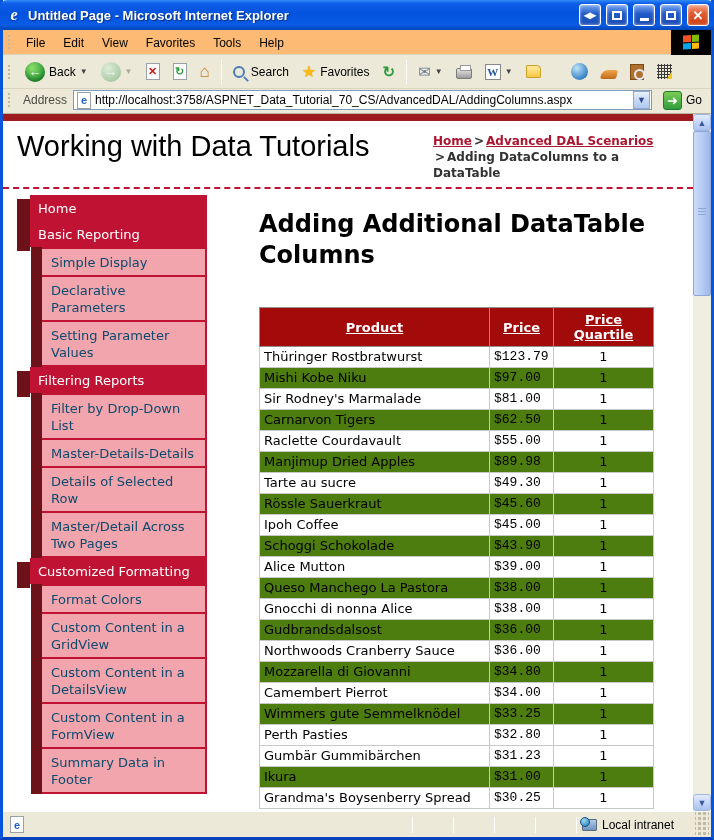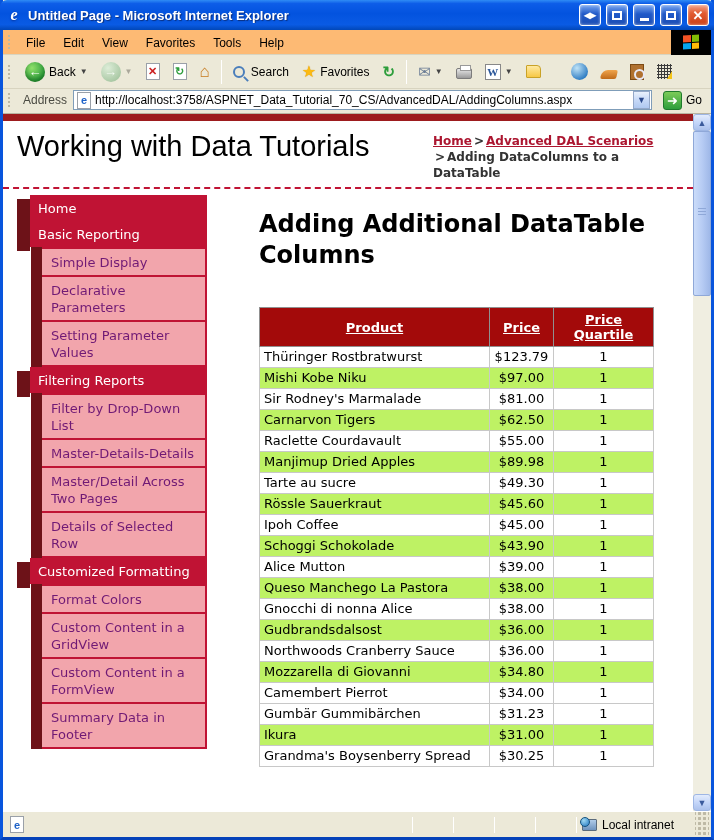--- a/index.html
+++ b/index.html
@@ -102,33 +102,33 @@
   .breadcrumb a { color:#AC1630; }
   .bc-sep { margin:0 2px; color:#333; }
   .content { display:flex; align-items:flex-start; padding-top:6px; }
   
   .sidebar { width:190px; flex:0 0 190px; margin-left:14px; font:13px "DejaVu Sans",sans-serif; }
   .side-section { display:flex; }
   .side-section .sq { width:13px; flex:0 0 13px; background:#6D1218; margin-top:4px; margin-bottom:-4px; }
   .side-section .lab { flex:1; background:#C01334; color:#fff; padding:5px 8px 4px; line-height:17px; }
   .side-sub { display:flex; margin-left:14px; }
   .side-sub .strip { width:11px; flex:0 0 11px; background:#6D1218; }
-  .side-sub .lab { flex:1; background:#F2A5AC; color:#701a75; padding:5px 9px 4px; line-height:17px;
+  .side-sub .lab { flex:1; background:#F2A5AC; color:#0c4a6e; padding:5px 9px 4px; line-height:17px;
     border-bottom:2px solid #C01334; border-right:2px solid #C01334; }
   .side-sub.first .lab { border-top:2px solid #C01334; }
   
   .main { flex:1; padding:2px 0 0 52px; font-family:"DejaVu Sans",sans-serif; }
   .main h1 { font-size:24px; line-height:31px; font-weight:bold; color:#000; width:430px; margin:12px 0 18px; }
   table.grid { border-collapse:collapse; font-size:13px; border:1px solid #909090;margin-top:36px; }
   table.grid th { background:#A30A0A; text-align:center; padding:4px 6px; border:1px solid #909090; }
   table.grid th a { color:#fff; font-weight:bold; text-decoration:underline; }
   table.grid td { border:1px solid #C8C8C8; padding:2px 4px; line-height:16px; color:#000; }
-  table.grid tr.alt { background:#bef264; }
+  table.grid tr.alt { background:#4d7c0f; }
   td.c-product { width:230px; }
-  td.c-price { width:64px; text-align:center; }
+  td.c-price { width:64px; text-align:left;font-family:Liberation Mono, monospace; }
   td.c-quart { width:100px; text-align:center; }
   th.h-quart { width:100px; }
   
   .scrollbar { width:18px; flex:0 0 18px; background:#F0EEE1; display:flex; flex-direction:column; }
   .sb-btn { height:17px; flex:0 0 17px; border:1px solid #9EB6E4; border-radius:3px; color:#3A5A9C;
     background:linear-gradient(180deg,#E3ECFD,#C2D4F8 55%,#ABC1EC); font-size:9px;
     display:flex; align-items:center; justify-content:center; }
   .sb-thumb { height:165px; flex:0 0 165px; border:1px solid #8FA8D8; border-radius:2px; position:relative;
     background:linear-gradient(90deg,#CBDCF9,#B7CCF4 50%,#9FB8E8); }
   .sb-thumb::after { content:""; position:absolute; left:4px; right:4px; top:76px; height:9px;
@@ -297,37 +297,41 @@
             <div class="side-sub first">
               <span class="strip"></span>
               <span class="lab">Filter by Drop-Down List</span>
             </div>
             <div class="side-sub">
               <span class="strip"></span>
               <span class="lab">Master-Details-Details</span>
             </div>
             <div class="side-sub">
               <span class="strip"></span>
+              <span class="lab">Details of Selected Row</span>
+            </div>
+            <div class="side-sub">
+              <span class="strip"></span>
               <span class="lab">Master/Detail Across Two Pages</span>
-            </div>
-            <div class="side-sub">
-              <span class="strip"></span>
-              <span class="lab">Details of Selected Row</span>
             </div>
             <div class="side-section">
               <span class="sq"></span>
               <span class="lab">Customized Formatting</span>
             </div>
             <div class="side-sub first">
               <span class="strip"></span>
               <span class="lab">Format Colors</span>
             </div>
             <div class="side-sub">
               <span class="strip"></span>
               <span class="lab">Custom Content in a GridView</span>
+            </div>
+            <div class="side-sub">
+              <span class="strip"></span>
+              <span class="lab">Custom Content in a DetailsView</span>
             </div>
             <div class="side-sub">
               <span class="strip"></span>
               <span class="lab">Custom Content in a FormView</span>
             </div>
             <div class="side-sub">
               <span class="strip"></span>
               <span class="lab">Summary Data in Footer</span>
             </div>
           </div>
@@ -420,20 +424,30 @@
                 <tr class="alt">
                   <td class="c-product">Mozzarella di Giovanni</td>
                   <td class="c-price">$34.80</td>
                   <td class="c-quart">1</td>
                 </tr>
                 <tr class="">
                   <td class="c-product">Camembert Pierrot</td>
                   <td class="c-price">$34.00</td>
                   <td class="c-quart">1</td>
                 </tr>
+                <tr class="alt">
+                  <td class="c-product">Wimmers gute Semmelknödel</td>
+                  <td class="c-price">$33.25</td>
+                  <td class="c-quart">1</td>
+                </tr>
+                <tr class="">
+                  <td class="c-product">Perth Pasties</td>
+                  <td class="c-price">$32.80</td>
+                  <td class="c-quart">1</td>
+                </tr>
                 <tr class="">
                   <td class="c-product">Gumbär Gummibärchen</td>
                   <td class="c-price">$31.23</td>
                   <td class="c-quart">1</td>
                 </tr>
                 <tr class="alt">
                   <td class="c-product">Ikura</td>
                   <td class="c-price">$31.00</td>
                   <td class="c-quart">1</td>
                 </tr>

